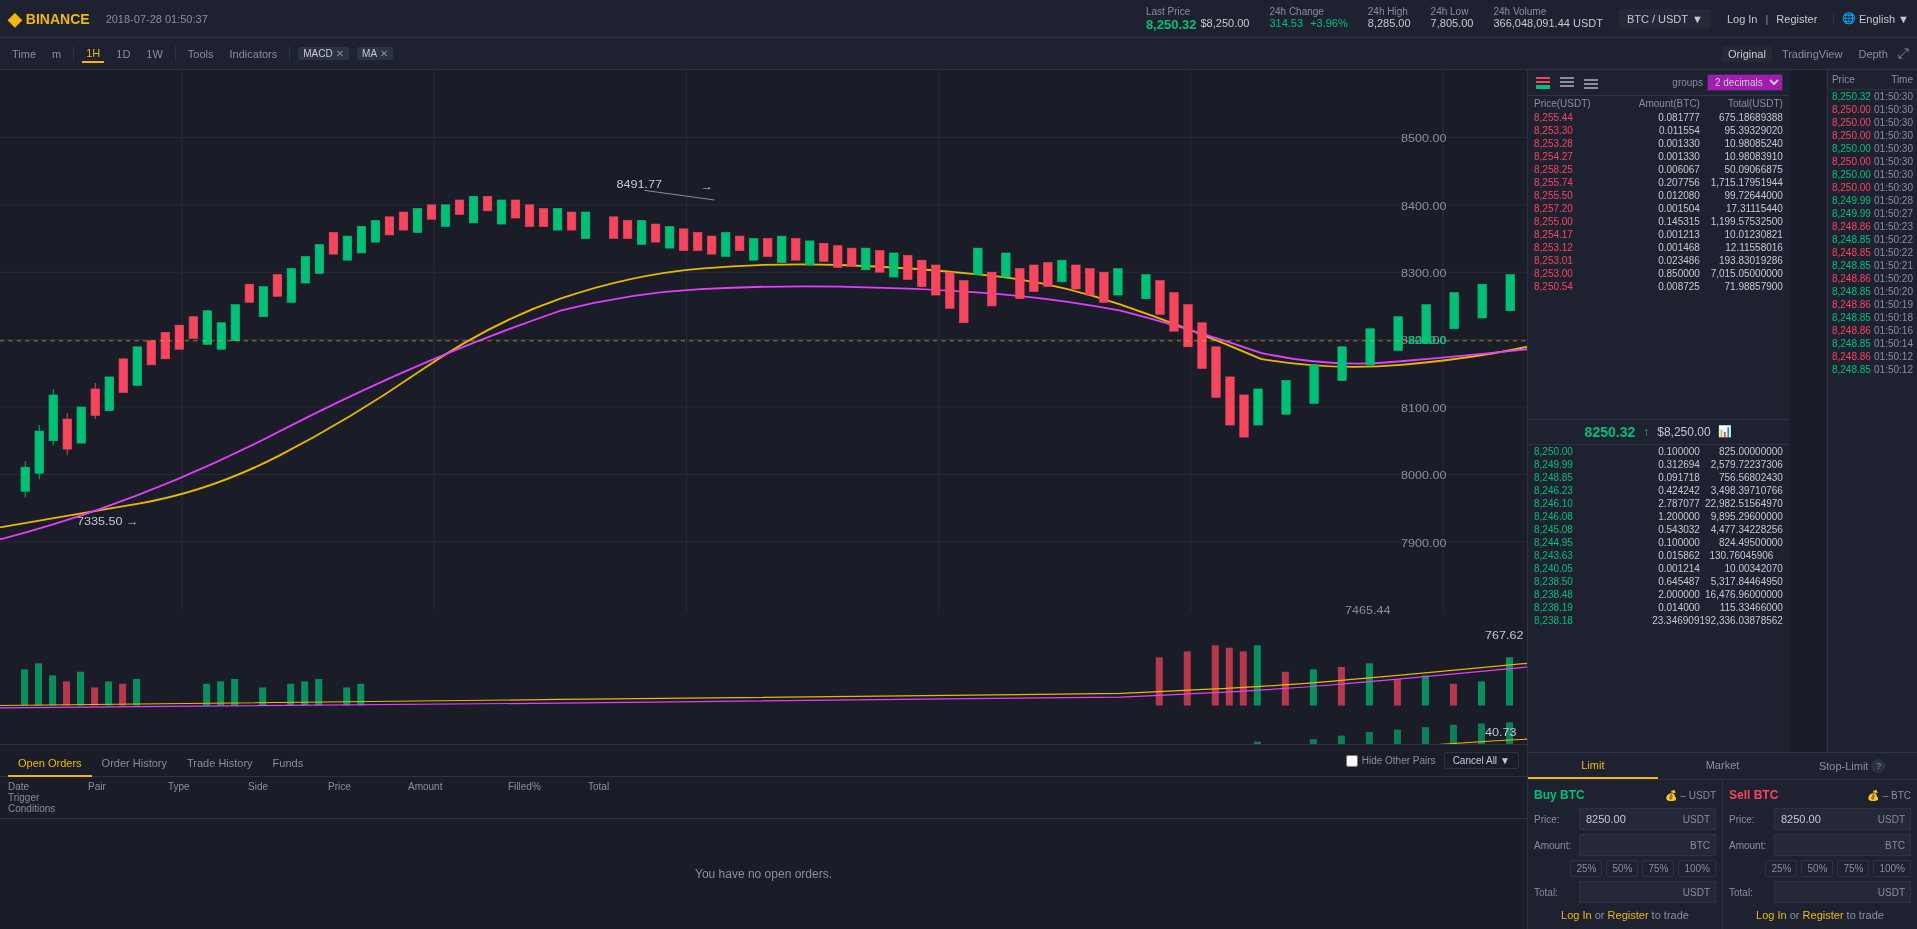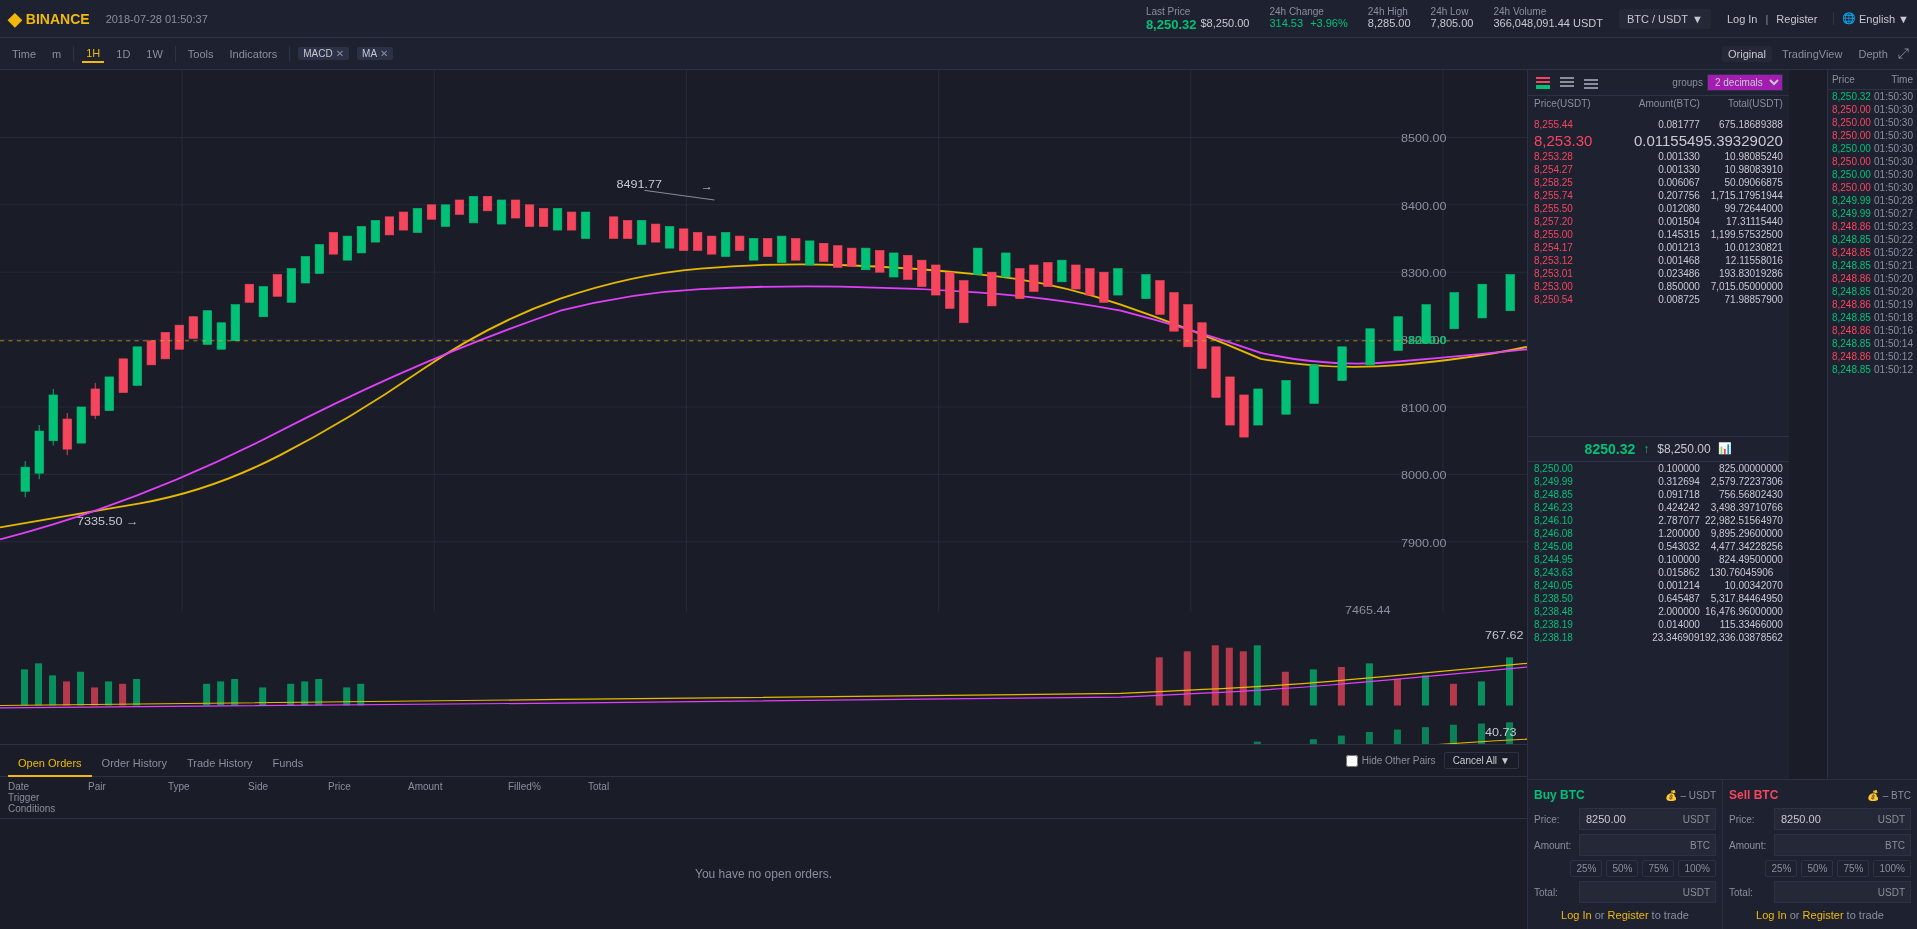--- a/index.html
+++ b/index.html
@@ -467,27 +467,27 @@
             </select>
           </div>
         </div>
 
         <div style="display:grid;grid-template-columns:1fr 1fr 1fr;padding:2px 6px;color:#8a8e9e;font-size:10px;">
           <span>Price(USDT)</span>
           <span style="text-align:right;">Amount(BTC)</span>
           <span style="text-align:right;">Total(USDT)</span>
         </div>
 
-        <div style="flex:1;overflow:hidden;margin-top:7px;" id="ob-sells-container">
+        <div style="flex:1;overflow:hidden;" id="ob-sells-container">
         <div style="display: grid; grid-template-columns: 1fr 1fr 1fr; padding: 1px 6px; font-size: 10px; cursor: pointer; position: relative;">
     <span style="color:#f6465d;">8,255.44</span>
     <span style="text-align:right;color:#c7c9d1;">0.081777</span>
     <span style="text-align:right;color:#c7c9d1;">675.18689388</span>
   </div>
-            <div style="display: grid; grid-template-columns: 1fr 1fr 1fr; padding: 1px 6px; font-size: 15px; cursor: pointer; position: relative;">
+            <div style="display: grid; grid-template-columns: 1fr 1fr 1fr; padding: 1px 6px; font-size: 10px; cursor: pointer; position: relative;">
     <span style="color:#f6465d;">8,253.30</span>
     <span style="text-align:right;color:#c7c9d1;">0.011554</span>
     <span style="text-align:right;color:#c7c9d1;">95.39329020</span>
   </div>
             <div style="display: grid; grid-template-columns: 1fr 1fr 1fr; padding: 1px 6px; font-size: 10px; cursor: pointer; position: relative;">
     <span style="color:#f6465d;">8,253.28</span>
     <span style="text-align:right;color:#c7c9d1;">0.001330</span>
     <span style="text-align:right;color:#c7c9d1;">10.98085240</span>
   </div>
             <div style="display: grid; grid-template-columns: 1fr 1fr 1fr; padding: 1px 6px; font-size: 10px; cursor: pointer; position: relative;">
@@ -721,20 +721,28 @@
             <div style="display: flex; justify-content: space-between; padding: 1px 4px; font-size: 10px;">
     <span style="color:#02c076;">8,248.85</span>
     <span style="color:#8a8e9e;">01:50:12</span>
   </div>
           </div>
       </div>
     </div>
 
     <div style="border-top:1px solid #2d3147; background:#1e2130;">
 
+      <div style="display:flex; border-bottom:1px solid #2d3147;">
+        <div style="flex:1;text-align:center;padding:6px 4px;cursor:pointer;color:#f0b90b;font-size:11px;border-bottom:2px solid #f0b90b;">Limit</div>
+        <div style="flex:1;text-align:center;padding:6px 4px;cursor:pointer;color:#8a8e9e;font-size:11px;">Market</div>
+        <div style="flex:1;text-align:center;padding:6px 4px;cursor:pointer;color:#8a8e9e;font-size:11px;display:flex;align-items:center;justify-content:center;gap:3px;">
+          <span>Stop-Limit</span>
+          <span style="background:#2d3147;color:#8a8e9e;border-radius:50%;width:14px;height:14px;display:inline-flex;align-items:center;justify-content:center;font-size:9px;">?</span>
+        </div>
+      </div>
 
       <div style="display:flex;">
 
         <div style="flex:1; padding:8px 6px; border-right:1px solid #2d3147;">
           <div style="display:flex;justify-content:space-between;align-items:center;margin-bottom:6px;">
             <span style="color:#02c076;font-weight:bold;font-size:12px;">Buy BTC</span>
             <span style="color:#8a8e9e;font-size:10px;">
               <span>💰</span>
               – USDT
             </span>

